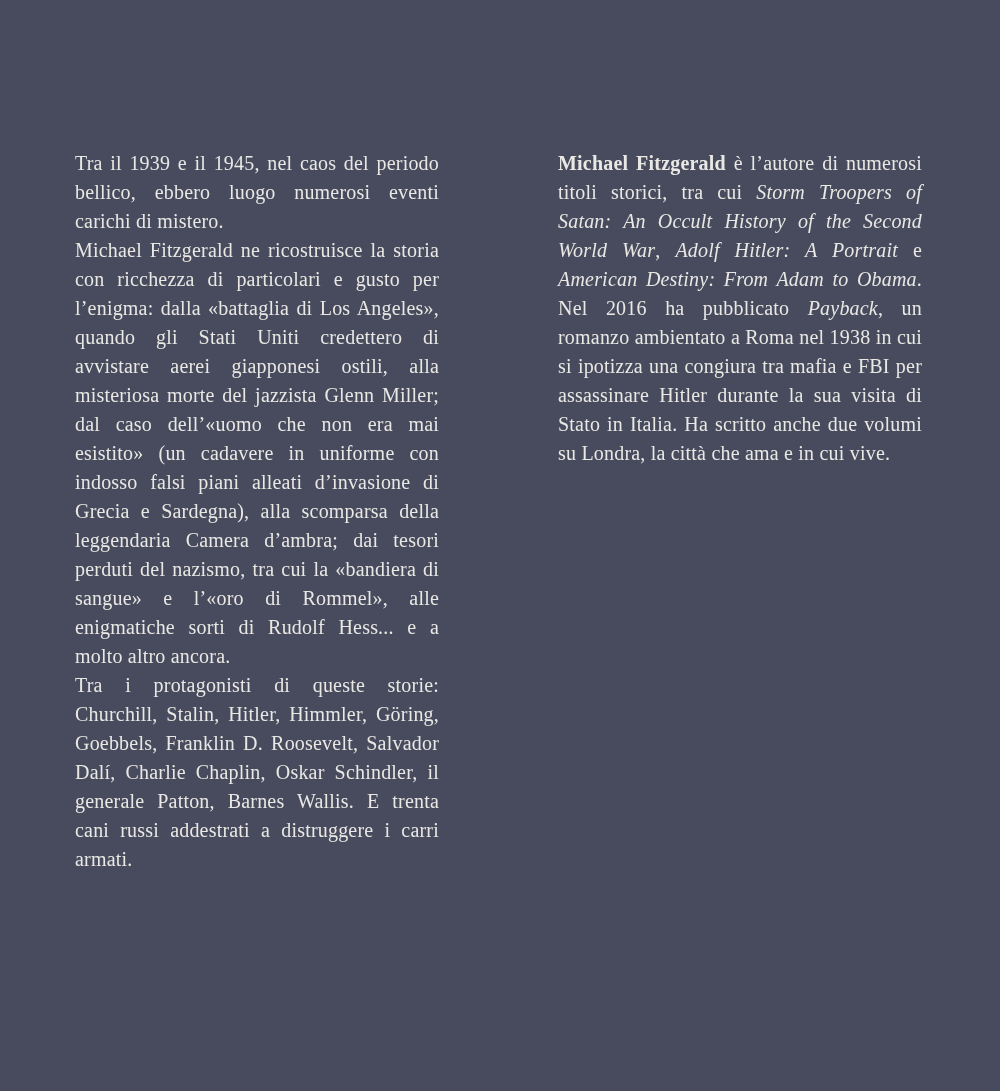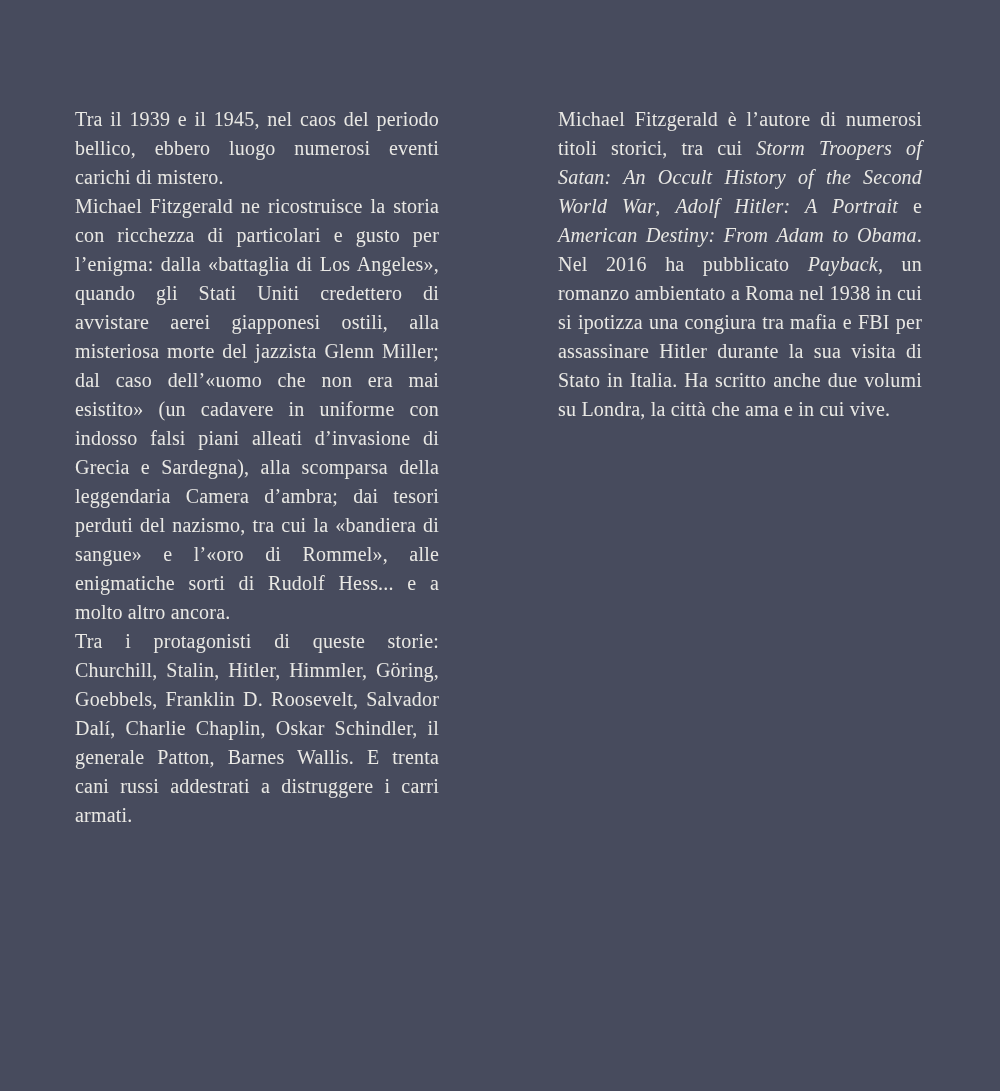--- a/index.html
+++ b/index.html
@@ -21,32 +21,33 @@
     padding: 105px 78px 0 75px;
   }
   .columns {
     display: flex;
     flex-direction: row;
     gap: 119px;
     align-items: flex-start;
   }
   .col {
     width: 364px;
+    margin-top: 44px;
   }
   .col p {
     margin: 0;
     font-size: 20px;
     line-height: 29px;
     text-align: justify;
     text-justify: inter-word;
     letter-spacing: 0.2px;
     hyphens: auto;
     -webkit-hyphens: auto;
   }
-  .seg-bold { font-weight: normal; }
+  .seg-bold { font-weight: bold; }
   .seg-italic { font-style: italic; }
   .seg-normal { font-weight: normal; font-style: normal; }
 </style>
 </head>
 <body>
 
 <div class="page">
   <div class="columns">
     <div class="col left">
       <p>Tra il 1939 e il 1945, nel caos del periodo bellico, ebbero luogo numerosi eventi carichi di mistero.</p>

